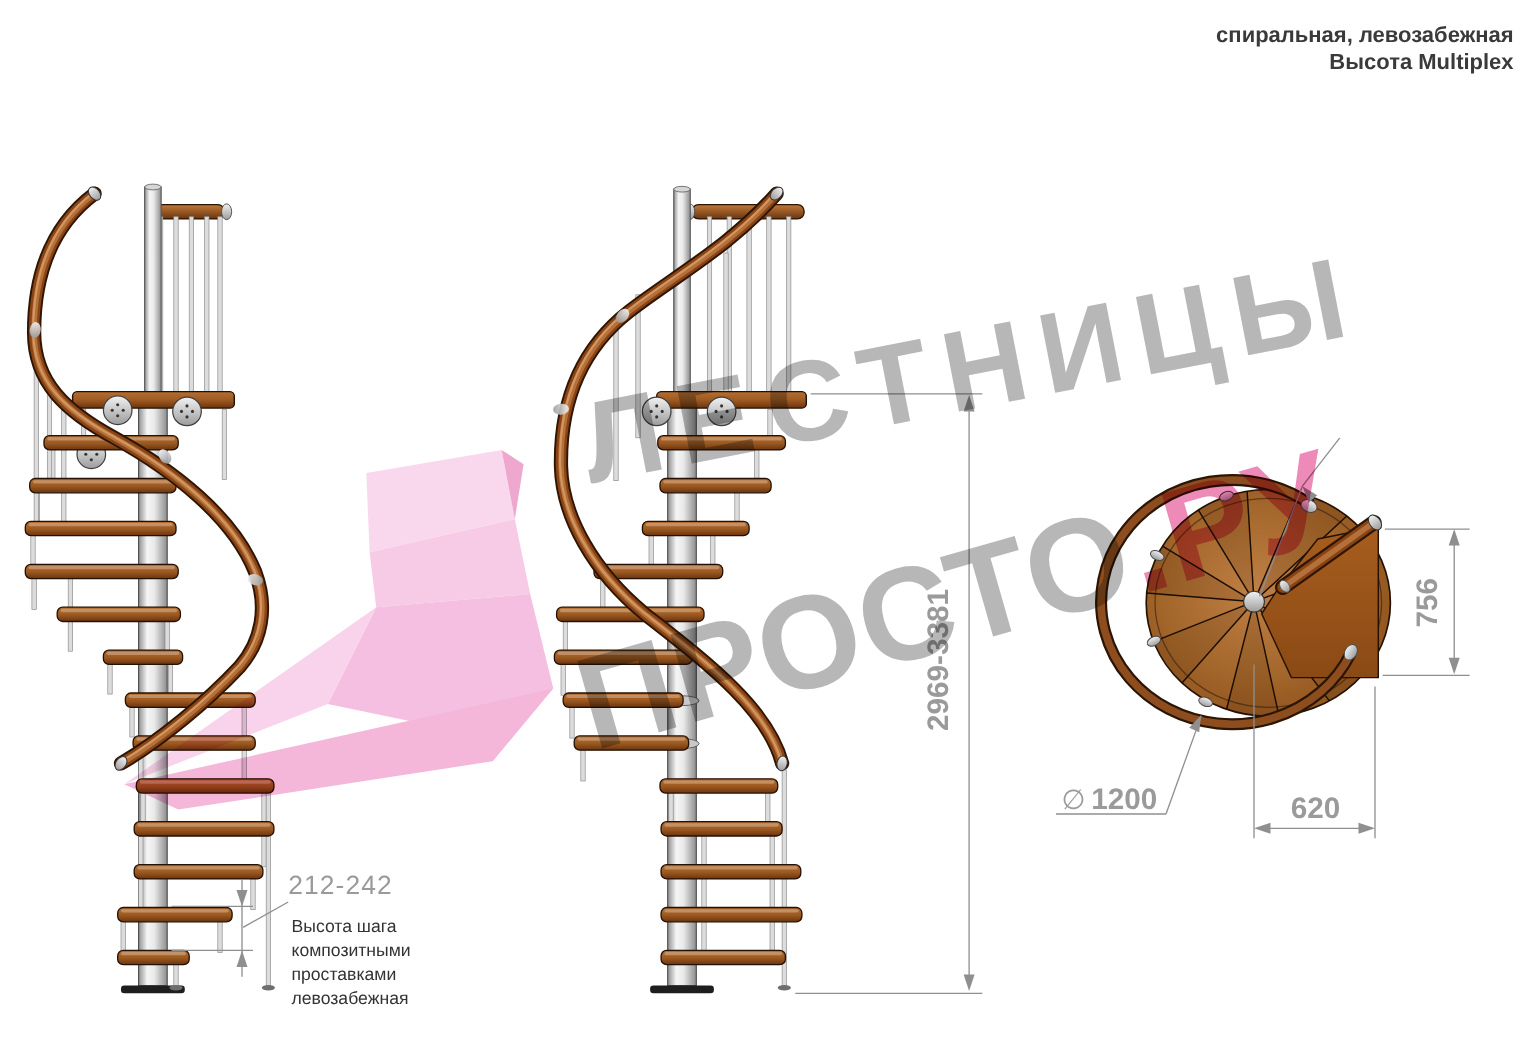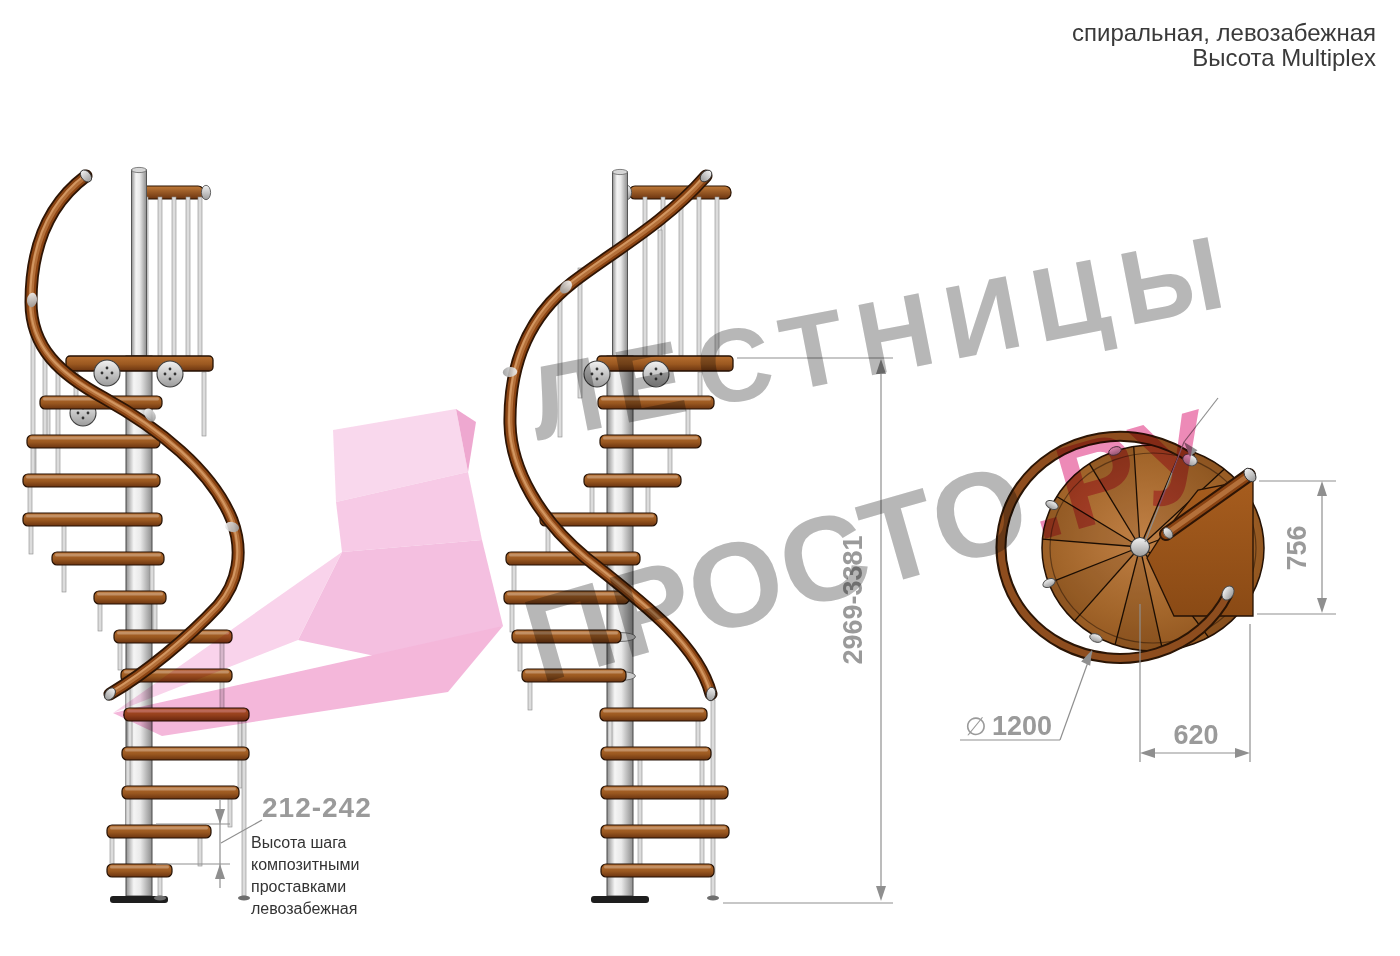--- a/index.html
+++ b/index.html
@@ -1,25 +1,25 @@
 <!DOCTYPE html>
 <html><head>
 <meta charset="utf-8">
 <style>
   html,body{margin:0;padding:0;background:#ffffff;}
   #stage{position:relative;width:1400px;height:956px;background:#fff;overflow:hidden;
          font-family:"Liberation Sans",sans-serif;}
   #art{position:absolute;left:0;top:0;}
   .hdr{position:absolute;top:20px;right:24px;text-align:right;color:#3a3a3a;
-       font-size:24px;line-height:25px;font-weight:400;}
+       font-size:20px;line-height:25px;font-weight:700;}
   .dim{font-family:"Liberation Sans",sans-serif;font-weight:700;font-size:27px;fill:#9a9a9a;
        text-anchor:middle;}
   .dimsym{font-weight:400;font-size:25px;}
   .dimstart{text-anchor:start;}
-  .big-dim{position:absolute;font-weight:700;font-size:28px;color:#9a9a9a;letter-spacing:1px;}
+  .big-dim{position:absolute;font-weight:400;font-size:24px;color:#9a9a9a;letter-spacing:1px;}
   .note{position:absolute;font-size:16px;line-height:22px;color:#333;font-weight:400;}
   .note span{display:block;}
   .wm{position:absolute;left:0;top:0;width:1400px;height:956px;mix-blend-mode:multiply;
       opacity:.85;pointer-events:none;}
   .wm-line{position:absolute;font-weight:700;font-family:"Liberation Sans",sans-serif;
            color:#ababab;white-space:nowrap;transform-origin:0 100%;line-height:1;}
   .wm1{left:540px;top:352px;font-size:104px;letter-spacing:14px;transform:rotate(-11deg);}
   .wm2{left:545px;top:581px;font-size:120px;letter-spacing:2px;transform:rotate(-16deg);}
   .wm-pink{color:#ea75ab;}
   .wm-arrow{position:absolute;left:0;top:0;}
@@ -352,19 +352,19 @@
     <div class="wm-line wm2"><span>ПРОСТО</span><span class="wm-pink">.РУ</span></div>
   </div>
 
   <div class="hdr">
     <div>спиральная, левозабежная</div>
     <div>Высота Multiplex</div>
   </div>
 
   <div class="big-dim" style="left:262px;top:792px">212-242</div>
 
-  <div class="note" style="left:251px;top:832px">
+  <div class="note" style="left:265px;top:832px">
     <span>Высота шага</span>
     <span>композитными</span>
     <span>проставками</span>
     <span>левозабежная</span>
   </div>
 </div>
 
 </body></html>

